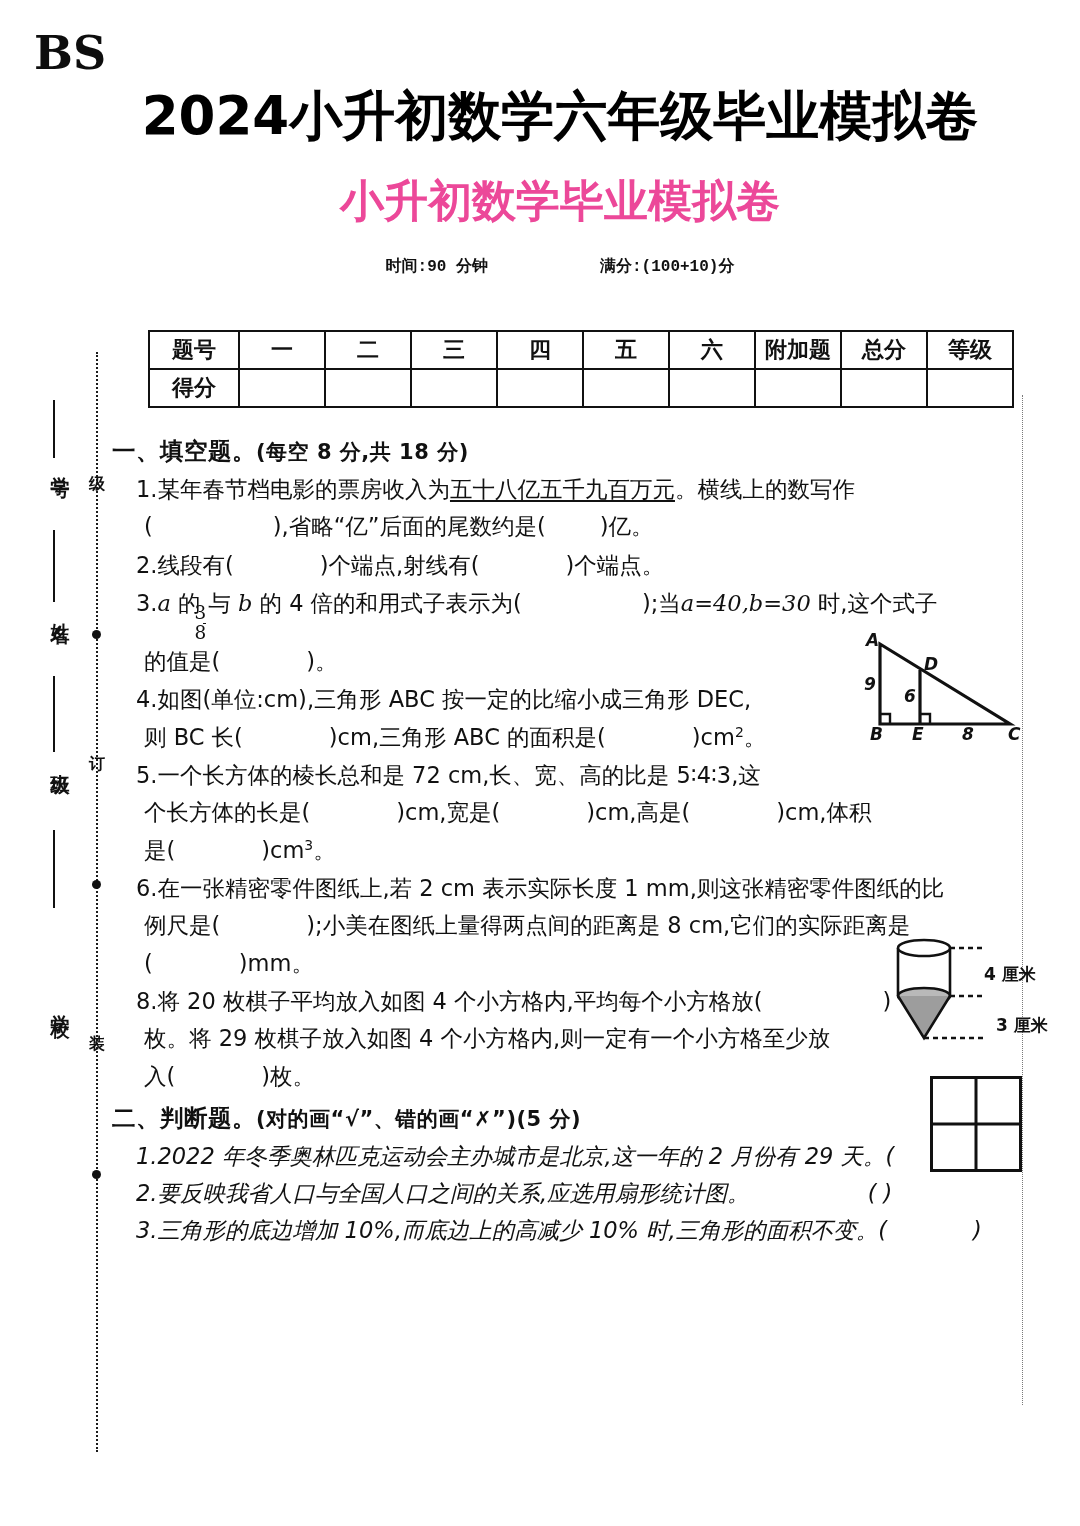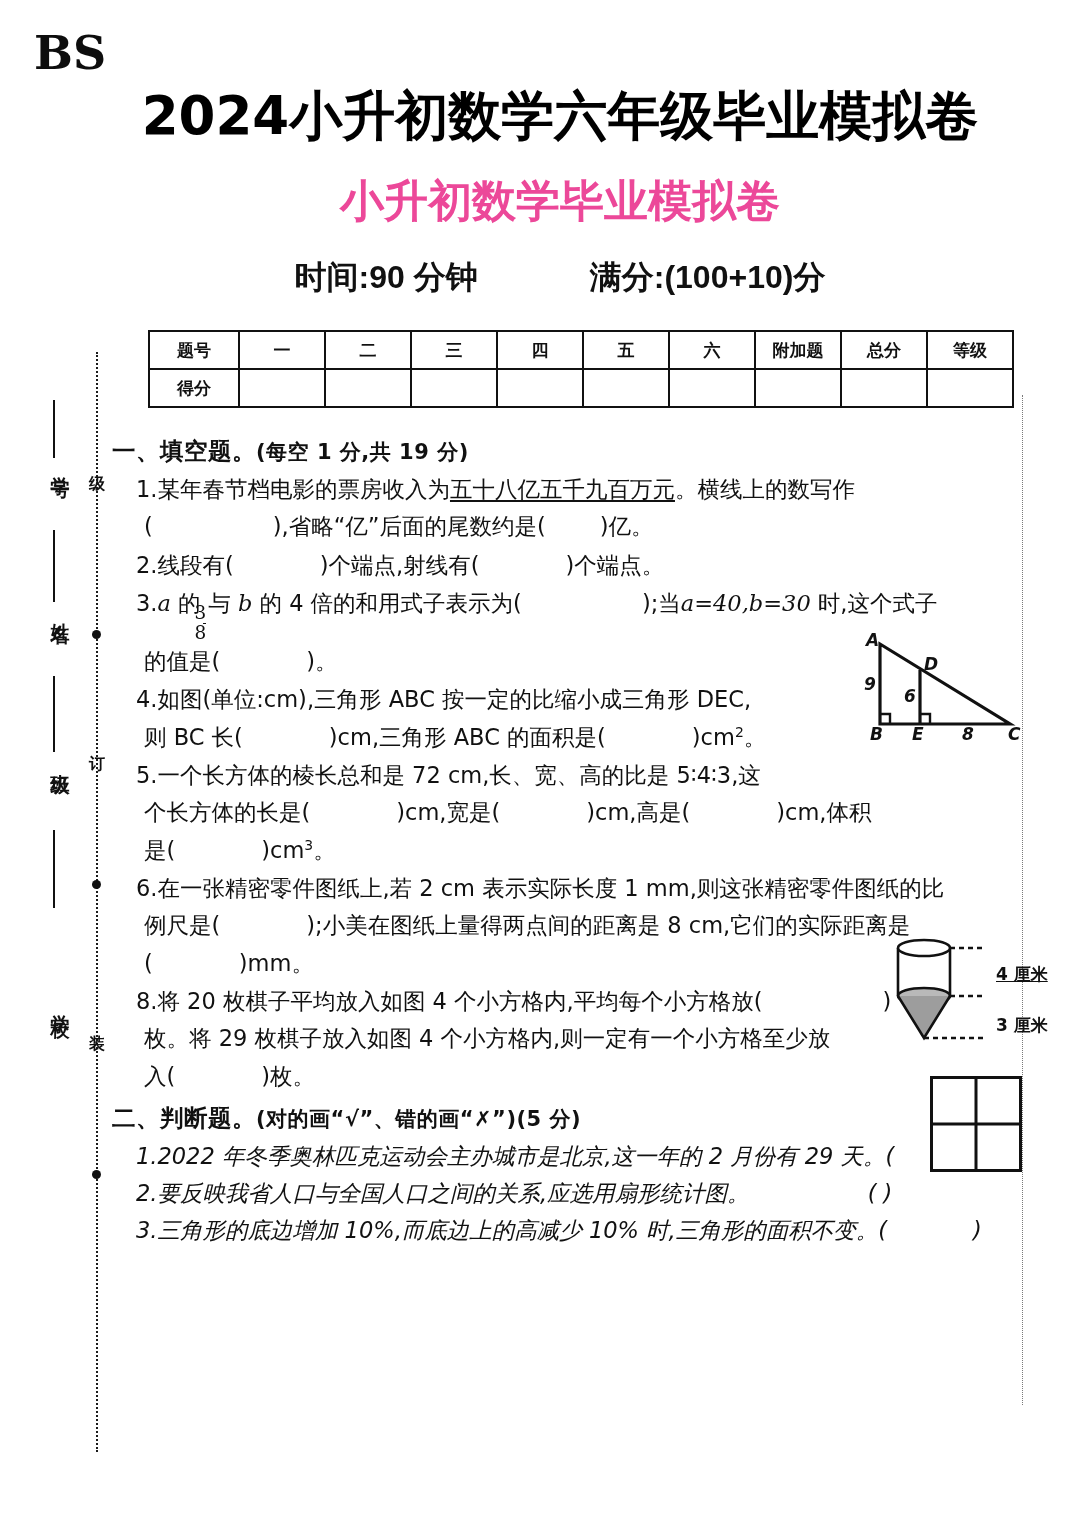--- a/index.html
+++ b/index.html
@@ -119,42 +119,42 @@
   }
 
   
   #meta-row {
     position: absolute;
     left: 110px; top: 256px;
     width: 900px;
     display: flex;
     justify-content: center;
     gap: 112px;
-    font-family: Liberation Sans, sans-serif;
-    font-weight: 700;
-    font-size: 32px;
+    font-family: Liberation Mono, monospace;
+    font-weight: 700;
+    font-size: 16px;
     color: #111;
   }
 
   
   #score-table {
     position: absolute;
     left: 148px; top: 330px;
     width: 866px;
     border-collapse: collapse;
     table-layout: fixed;
   }
   #score-table td, #score-table th {
     border: 2px solid #111;
     height: 38px;
     text-align: center;
     vertical-align: middle;
     font-family: "DejaVu Sans", "Liberation Sans", sans-serif;
     font-weight: 700;
-    font-size: 17px;
+    font-size: 22px;
     color: #111;
     padding: 0;
   }
   #score-table .lab { width: 90px; }
 
   
   #content {
     position: absolute;
     left: 112px; top: 430px;
     width: 910px;
@@ -298,21 +298,21 @@
   <div class="cut-dot" style="top:630px;"></div>
   <div class="cut-dot" style="top:880px;"></div>
   <div class="cut-dot" style="top:1170px;"></div>
   <div class="cut-char" style="top:462px;">级</div>
   <div class="cut-char" style="top:742px;">订</div>
   <div class="cut-char" style="top:1022px;">装</div>
 
   <div id="content">
 
     <div class="sec-head">
-      <span>一、填空题。</span><span class="pts">(每空 1 分,共 19 分)</span>
+      <span>一、填空题。</span><span class="pts">(每空 8 分,共 18 分)</span>
     </div>
 
     <div class="q">
       <span>1.</span><span>某年春节档电影的票房收入为</span><span class="ul">五十八亿五千九百万元</span><span>。横线上的数写作</span><br>
       <span>(</span><span class="blank-lg"></span><span>),省略“亿”后面的尾数约是(</span><span class="blank-sm"></span><span>)亿。</span>
     </div>
 
     <div class="q">
       <span>2.</span><span>线段有(</span><span class="blank-md"></span><span>)个端点,射线有(</span><span class="blank-md"></span><span>)个端点。</span>
     </div>
@@ -397,21 +397,21 @@
       <ellipse cx="36" cy="10" rx="26" ry="8" fill="#fff" stroke="#111" stroke-width="2.6"></ellipse>
 
       <ellipse cx="36" cy="58" rx="26" ry="8" fill="#b9b9b9" stroke="#111" stroke-width="2.6"></ellipse>
 
       <path d="M 10 58 L 36 100 L 62 58" fill="#9d9d9d" stroke="#111" stroke-width="2.6" stroke-linejoin="miter"></path>
 
       <line x1="62" y1="10" x2="96" y2="10" stroke="#111" stroke-width="2.4" stroke-dasharray="5,4"></line>
       <line x1="62" y1="58" x2="96" y2="58" stroke="#111" stroke-width="2.4" stroke-dasharray="5,4"></line>
       <line x1="36" y1="100" x2="96" y2="100" stroke="#111" stroke-width="2.4" stroke-dasharray="5,4"></line>
     </svg>
-    <div class="fig-label" style="left:108px; top:25px;text-decoration:underline;">4 厘米</div>
+    <div class="fig-label" style="left:96px; top:25px;">4 厘米</div>
     <div class="fig-label" style="left:96px; top:76px;margin-left:12px;">3 厘米</div>
   </div>
 
   <div class="fig" id="fig-grid">
     <div class="gh"></div>
     <div class="gv"></div>
   </div>
 
 </div>
 

